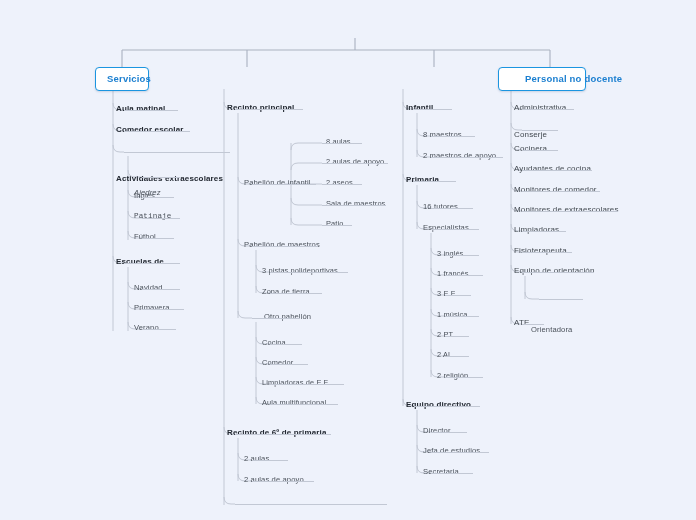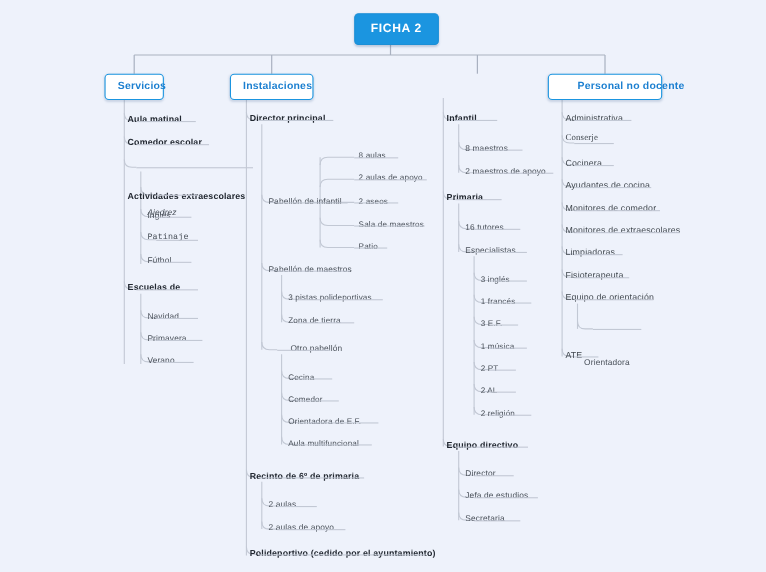--- a/index.html
+++ b/index.html
@@ -199,25 +199,23 @@
       <path d="M511,224 q0,7 7,7 L522,231"></path>
       <path d="M511,245 q0,7 7,7 L522,252"></path>
       <path d="M511,265 q0,7 7,7 L522,272"></path>
       <path d="M511,317 q0,7 7,7 L522,324"></path>
 
       <path d="M525,276 L525,299"></path>
       <path d="M525,292 q0,7 7,7 L539,299"></path>
     </g>
   </svg>
 
-  <div class="node n-root" style="left:322px; top:12px;">FICHA 2</div>
 
   <div class="node n-l1" style="left:95px; top:67px; width:54px;">Servicios</div>
-  <div class="node n-l1" style="left:209px; top:67px; width:76px;">Instalaciones</div>
-  <div class="node n-l1" style="left:498px; top:67px; width:104px;padding-left:26px;">Personal no docente</div>
+  <div class="node n-l1" style="left:498px; top:67px; width:88px;padding-left:26px;">Personal no docente</div>
 
   <div class="node n-l2" style="left:116px; top:104px;">Aula matinal</div>
   <div class="underline" style="left:124px; top:110px; width:54px;"></div>
 
   <div class="node n-l2" style="left:116px; top:125px;">Comedor escolar</div>
   <div class="underline" style="left:124px; top:131px; width:66px;"></div>
 
   <div class="node n-l2" style="left:116px; top:146px;margin-top:28px;">Actividades extraescolares</div>
   <div class="underline" style="left:124px; top:152px; width:106px;"></div>
 
@@ -238,21 +236,21 @@
 
   <div class="node n-l3" style="left:134px; top:283px;">Navidad</div>
   <div class="underline" style="left:142px; top:289px; width:38px;"></div>
 
   <div class="node n-l3" style="left:134px; top:303px;">Primavera</div>
   <div class="underline" style="left:142px; top:309px; width:42px;"></div>
 
   <div class="node n-l3" style="left:134px; top:323px;">Verano</div>
   <div class="underline" style="left:142px; top:329px; width:34px;"></div>
 
-  <div class="node n-l2" style="left:227px; top:103px;">Director principal</div>
+  <div class="node n-l2" style="left:227px; top:103px;">Recinto principal</div>
   <div class="underline" style="left:235px; top:109px; width:68px;"></div>
 
   <div class="node n-l3" style="left:244px; top:178px;">Pabellón de infantil</div>
   <div class="underline" style="left:252px; top:184px; width:64px;"></div>
 
   <div class="node n-l4" style="left:326px; top:137px;">8 aulas</div>
   <div class="underline" style="left:322px; top:143px; width:40px;"></div>
 
   <div class="node n-l4" style="left:326px; top:157px;">2 aulas de apoyo</div>
   <div class="underline" style="left:322px; top:163px; width:66px;"></div>
@@ -277,36 +275,35 @@
 
   <div class="node n-l3" style="left:244px; top:312px;margin-left:20px;">Otro pabellón</div>
   <div class="underline" style="left:252px; top:318px; width:48px;"></div>
 
   <div class="node n-l4" style="left:262px; top:338px;">Cocina</div>
   <div class="underline" style="left:270px; top:344px; width:32px;"></div>
 
   <div class="node n-l4" style="left:262px; top:358px;">Comedor</div>
   <div class="underline" style="left:270px; top:364px; width:38px;"></div>
 
-  <div class="node n-l4" style="left:262px; top:378px;">Orientadora de E.F.</div>
+  <div class="node n-l4" style="left:262px; top:378px;">Limpiadoras de E.F.</div>
   <div class="underline" style="left:270px; top:384px; width:74px;"></div>
 
   <div class="node n-l4" style="left:262px; top:398px;">Aula multifuncional</div>
   <div class="underline" style="left:270px; top:404px; width:68px;"></div>
 
   <div class="node n-l2" style="left:227px; top:428px;">Recinto de 6º de primaria</div>
   <div class="underline" style="left:235px; top:434px; width:96px;"></div>
 
   <div class="node n-l3" style="left:244px; top:454px;">2 aulas</div>
   <div class="underline" style="left:252px; top:460px; width:36px;"></div>
 
   <div class="node n-l3" style="left:244px; top:475px;">2 aulas de apoyo</div>
   <div class="underline" style="left:252px; top:481px; width:62px;"></div>
 
-  <div class="node n-l2" style="left:227px; top:498px;">Polideportivo (cedido por el ayuntamiento)</div>
   <div class="underline" style="left:235px; top:504px; width:152px;"></div>
 
   <div class="node n-l2" style="left:406px; top:103px;">Infantil</div>
   <div class="underline" style="left:414px; top:109px; width:38px;"></div>
 
   <div class="node n-l3" style="left:423px; top:130px;">8 maestros</div>
   <div class="underline" style="left:431px; top:136px; width:44px;"></div>
 
   <div class="node n-l3" style="left:423px; top:151px;">2 maestros de apoyo</div>
   <div class="underline" style="left:431px; top:157px; width:72px;"></div>
@@ -349,21 +346,21 @@
 
   <div class="node n-l3" style="left:423px; top:446px;">Jefa de estudios</div>
   <div class="underline" style="left:431px; top:452px; width:58px;"></div>
 
   <div class="node n-l3" style="left:423px; top:467px;">Secretaria</div>
   <div class="underline" style="left:431px; top:473px; width:42px;"></div>
 
   <div class="node n-l2n" style="left:514px; top:103px;">Administrativa</div>
   <div class="underline" style="left:522px; top:109px; width:52px;"></div>
 
-  <div class="node n-l2n" style="left:514px; top:120px;font-family:Liberation Serif, serif;">Conserje</div>
+  <div class="node n-l2n" style="left:514px; top:130px;">Conserje</div>
   <div class="underline" style="left:522px; top:130px; width:36px;"></div>
 
   <div class="node n-l2n" style="left:514px; top:144px;">Cocinera</div>
   <div class="underline" style="left:522px; top:150px; width:36px;"></div>
 
   <div class="node n-l2n" style="left:514px; top:164px;">Ayudantes de cocina</div>
   <div class="underline" style="left:522px; top:170px; width:70px;"></div>
 
   <div class="node n-l2n" style="left:514px; top:185px;">Monitores de comedor</div>
   <div class="underline" style="left:522px; top:191px; width:78px;"></div>

